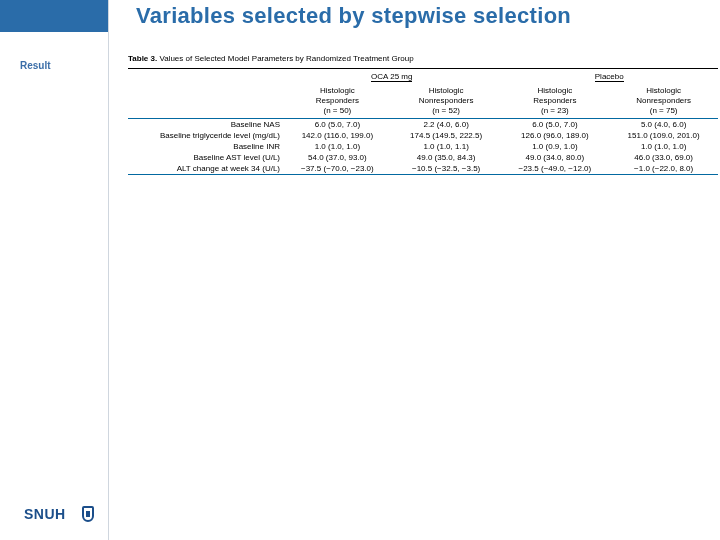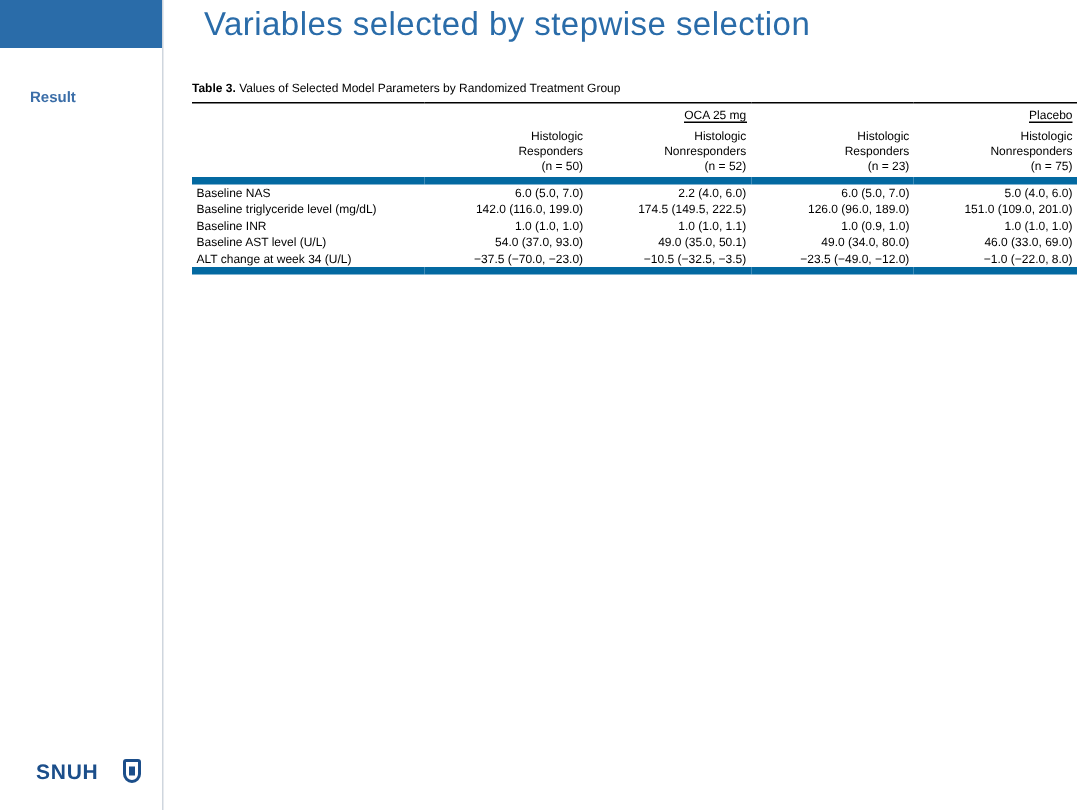--- a/index.html
+++ b/index.html
@@ -1,32 +1,32 @@
 <!DOCTYPE html>
 <html><head>
 <meta charset="utf-8">
 <style>
   * { box-sizing: border-box; margin: 0; padding: 0; }
   html, body { width: 720px; height: 540px; font-family: Arial, Helvetica, sans-serif; background: #fff; overflow: hidden; }
   .slide { position: relative; width: 720px; height: 540px; }
   .title-bar { background: #2a6ca9; height: 32px; width: 100%; display: flex; align-items: center; }
   .title-bar-left { width: 108px; height: 32px; background: #2a6ca9; }
-  .title-text { flex: 1; background: #fff; height: 32px; display: flex; align-items: center; padding-left: 28px; font-size: 22px; color: #2a6ca9; font-weight: 400; letter-spacing: 0.3px; }
+  .title-text { flex: 1; background: #fff; height: 32px; display: flex; align-items: center; padding-left: 28px; font-size: 22px; color: #2a6ca9; font-weight: 700; letter-spacing: 0.3px; }
   .vline { position: absolute; left: 108px; top: 0; bottom: 0; width: 1px; background: #cfd6de; }
   .result-tag { position: absolute; left: 20px; top: 60px; font-size: 10px; color: #3b6ea8; font-weight: 600; }
   .table-wrap { position: absolute; left: 128px; top: 54px; width: 590px; font-size: 8px; color: #000; }
   .tbl-caption { font-size: 8px; margin-bottom: 5px; }
   .tbl-caption .bold { font-weight: 700; }
   table { border-collapse: collapse; width: 100%; table-layout: fixed; }
-  th, td { padding: 1px 3px; font-weight: 400; text-align: right; vertical-align: middle; }
-  .rowlbl { text-align: left; white-space: nowrap; }
+  th, td { padding: 1px 3px; font-weight: 400; text-align: center; vertical-align: middle; }
+  .rowlbl { text-align: right; white-space: nowrap; }
   .col-label { width: 155px; }
   .col-data { width: auto; }
   .bt2 { border-top: 1.5px solid #000; }
-  .bb { border-bottom: 5px solid #0369a1; }
+  .bb { border-bottom: 1px solid #0369a1; }
   .grp-underline { border-bottom: 1px solid #000; }
   th.group { font-weight: 400; padding-top: 3px; padding-bottom: 3px; }
   th.sub { font-weight: 400; line-height: 1.25; padding-top: 2px; padding-bottom: 2px; }
   .logo { position: absolute; left: 24px; bottom: 18px; display: flex; align-items: center; gap: 16px; font-weight: 700; color: #1b4e8a; font-size: 14px; letter-spacing: 0.5px; }
   .logo-mark { width: 12px; height: 16px; border: 2px solid #1b4e8a; border-radius: 2px 2px 6px 6px; position: relative; }
   .logo-mark::after { content: ""; position: absolute; left: 2px; top: 3px; width: 4px; height: 6px; background: #1b4e8a; }
 </style>
 </head>
 <body>
 
@@ -98,21 +98,21 @@
         <tr>
           <td class="rowlbl">Baseline INR</td>
           <td>1.0 (1.0, 1.0)</td>
           <td>1.0 (1.0, 1.1)</td>
           <td>1.0 (0.9, 1.0)</td>
           <td>1.0 (1.0, 1.0)</td>
         </tr>
         <tr>
           <td class="rowlbl">Baseline AST level (U/L)</td>
           <td>54.0 (37.0, 93.0)</td>
-          <td>49.0 (35.0, 50.1)</td>
+          <td>49.0 (35.0, 84.3)</td>
           <td>49.0 (34.0, 80.0)</td>
           <td>46.0 (33.0, 69.0)</td>
         </tr>
         <tr class="bb">
           <td class="rowlbl">ALT change at week 34 (U/L)</td>
           <td>−37.5 (−70.0, −23.0)</td>
           <td>−10.5 (−32.5, −3.5)</td>
           <td>−23.5 (−49.0, −12.0)</td>
           <td>−1.0 (−22.0, 8.0)</td>
         </tr>

